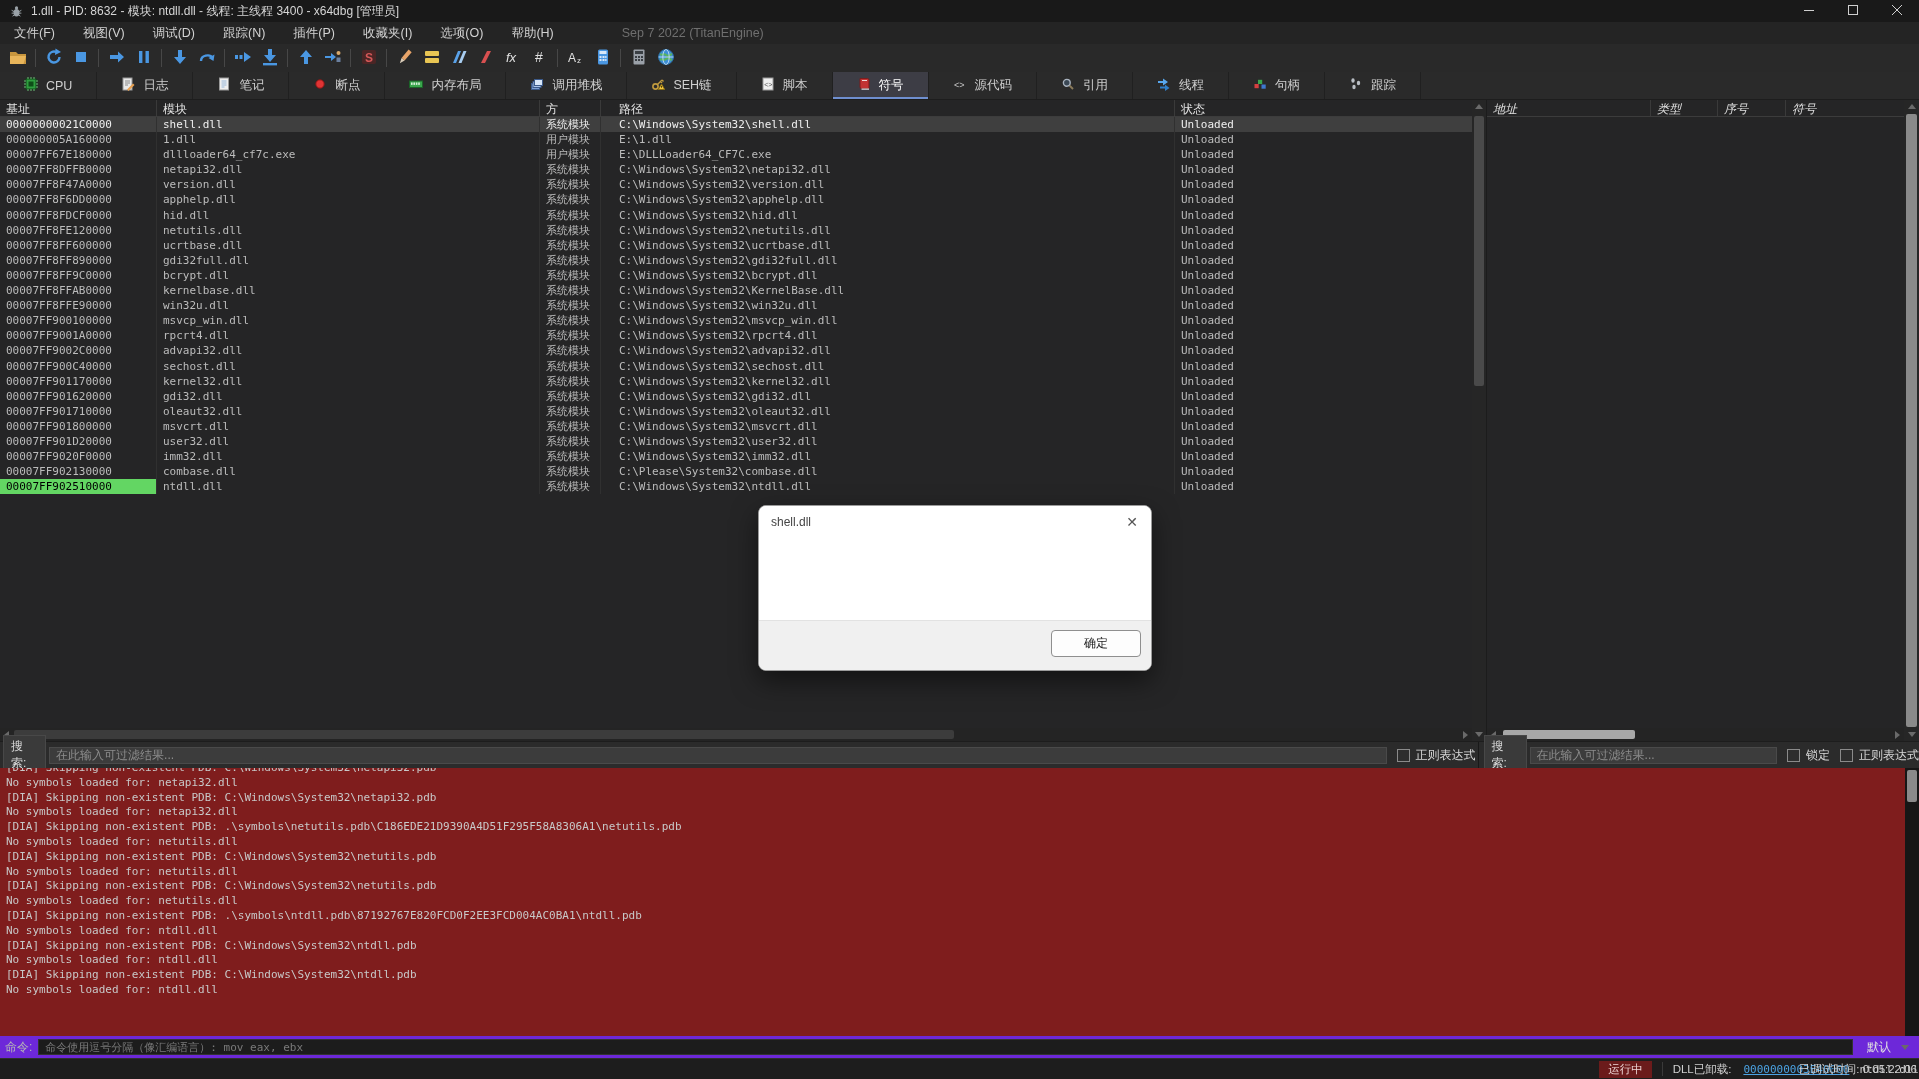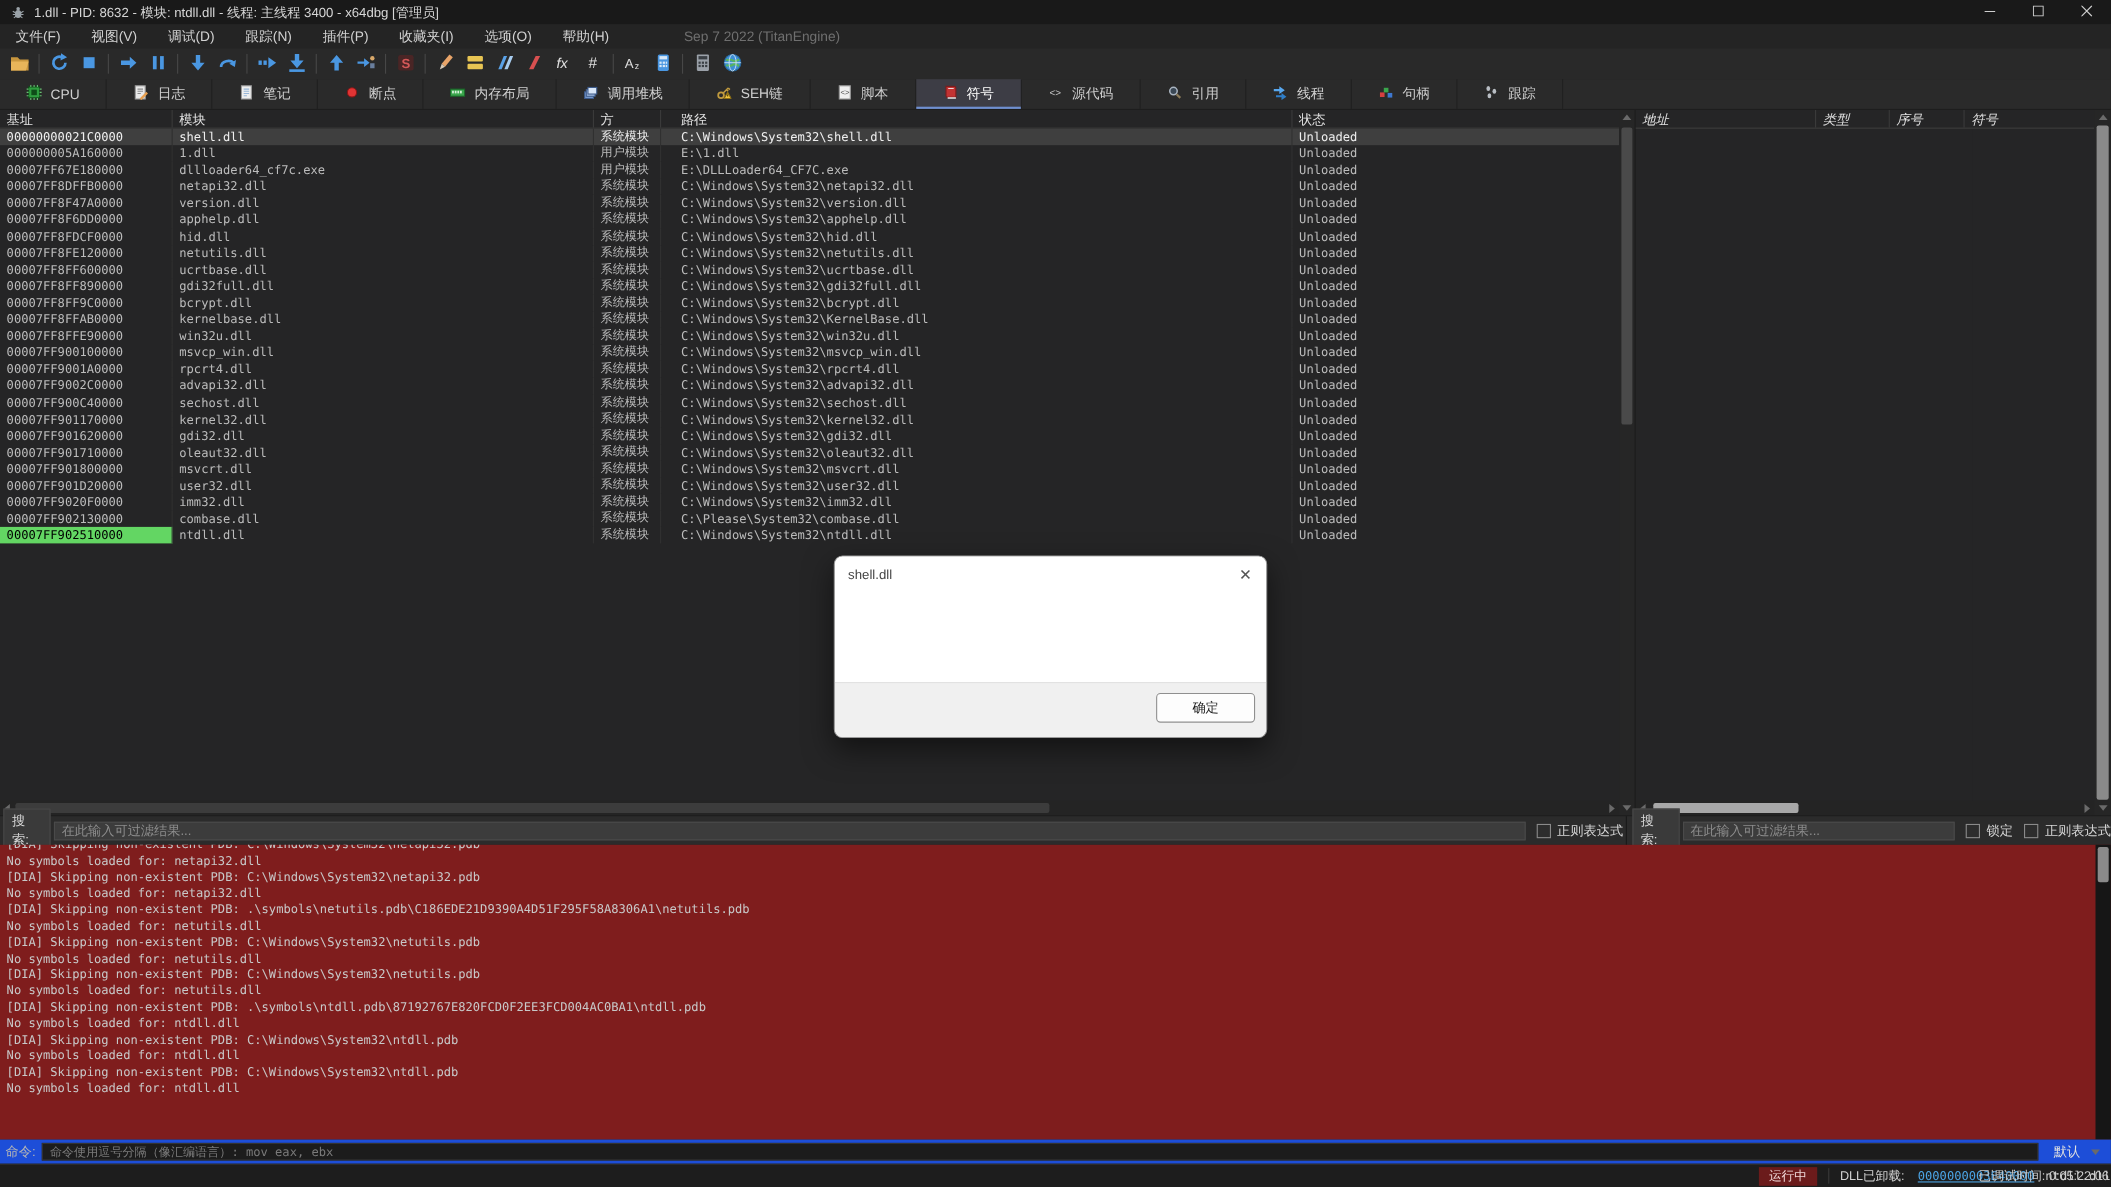--- a/index.html
+++ b/index.html
@@ -85,21 +85,21 @@
 
   
   .logpane { position:absolute; left:0; top:768px; width:1919px; height:268px; background:#7f1d1d; overflow:hidden; }
   .logline { height:14.8px; line-height:14.8px; font-size:11px; color:#c8c8c8; padding-left:6px;
     font-family:"DejaVu Sans Mono","Liberation Mono",monospace; white-space:nowrap; }
   .logline.clip { margin-top:-7px; }
   .logsb { position:absolute; right:0; top:768px; width:14px; height:268px; background:#161616; }
   .logsb .sbthumbv { background:#8a8a8a; }
 
   
-  .cmdbar { position:absolute; left:0; top:1036px; width:1919px; height:22px; background:#1d4ed8;
+  .cmdbar { position:absolute; left:0; top:1036px; width:1919px; height:22px; background:#6d28d9;
     display:flex; align-items:center; color:#bdbdbd; font-size:12px; }
   .cmdlabel { padding:0 6px 0 5px; color:#b5b5b5; }
   .cmdinput { flex:1; height:16px; background:#1c1c1c; border:1px solid #333; color:#9a9a9a;
     font-size:11px; padding:0 6px; font-family:"DejaVu Sans Mono","Liberation Mono",monospace; }
   .cmdinput::placeholder { color:#7a7a7a; }
   .cmdprofile { display:flex; align-items:center; gap:10px; padding:0 10px 0 14px; color:#e0e0e0; font-size:12px; }
 
   
   .statusbar { position:absolute; left:0; top:1058px; width:1919px; height:21px; background:#1d1d1d;
     border-top:1px solid #2f2f2f; display:flex; align-items:center; font-size:11.5px; color:#cfcfcf;justify-content:flex-end; }

